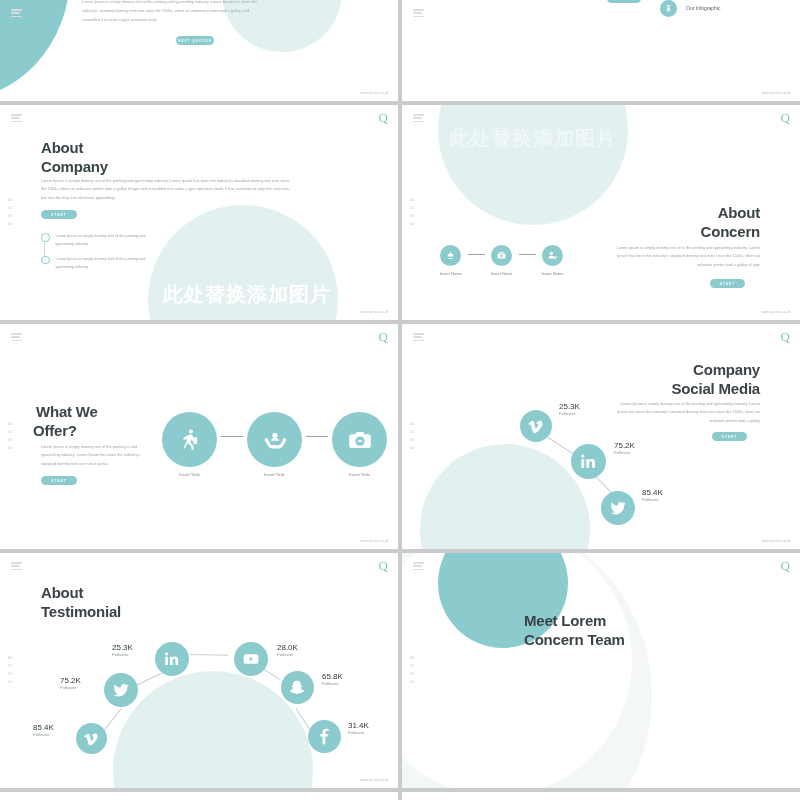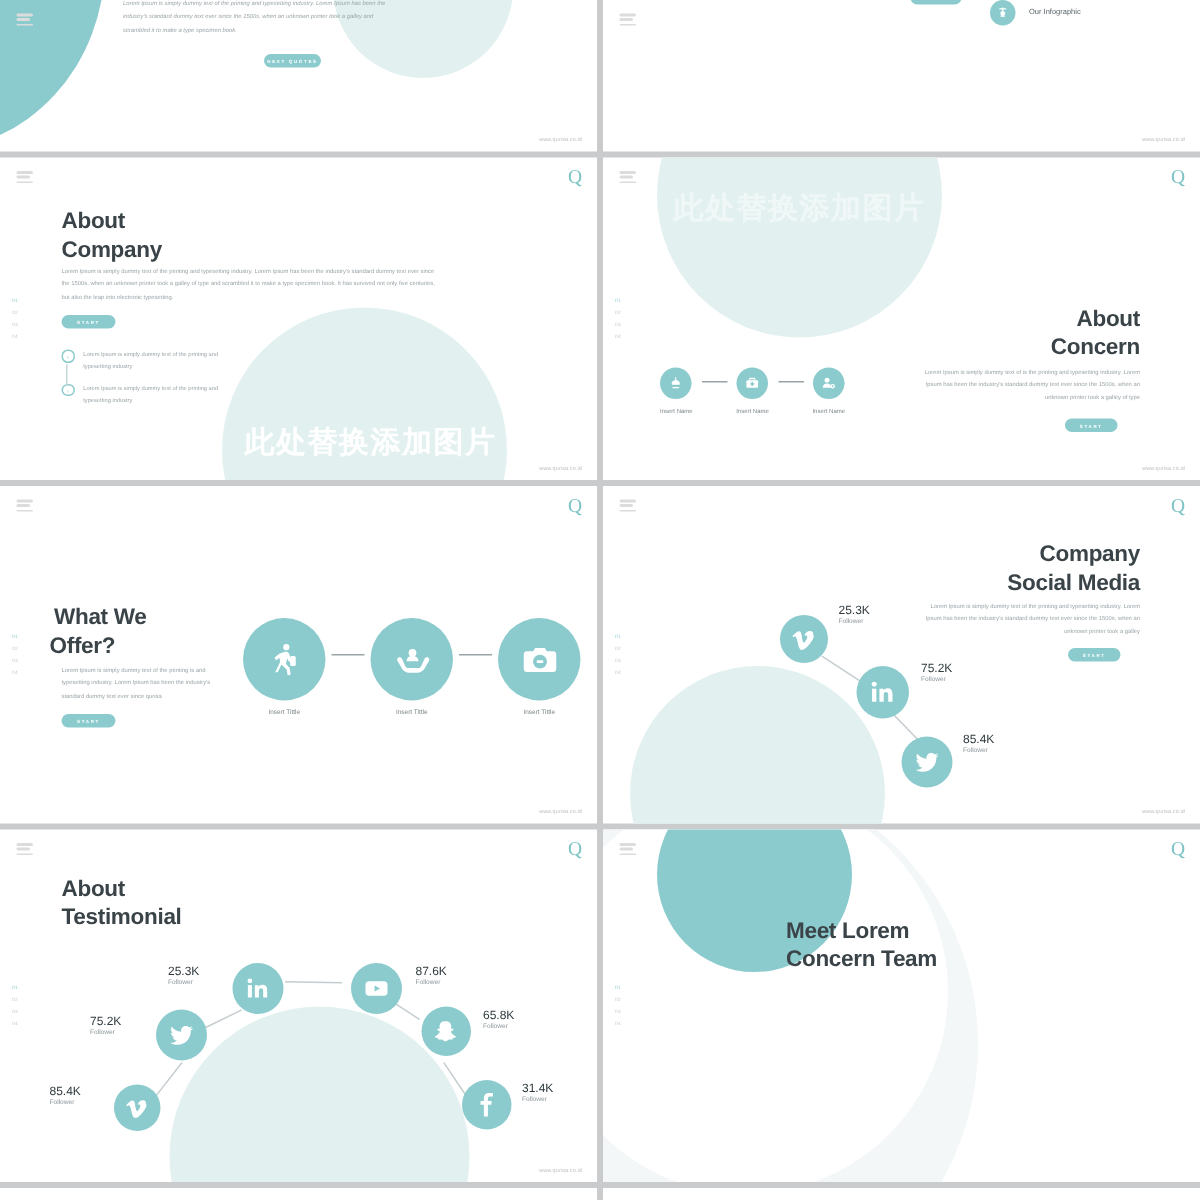--- a/index.html
+++ b/index.html
@@ -419,21 +419,21 @@
       <i>Follower</i>
     </div>
 
     <div class="sbadge" style="left:234px; top:89px; width:34px; height:34px;">
       <svg width="18" height="18" viewBox="0 0 24 24" fill="#fff">
         <rect x="2.2" y="5.6" width="19.6" height="12.8" rx="3.4"></rect>
         <path d="M10.2 9.4l5 2.6-5 2.6z" fill="#8ccbcd"></path>
       </svg>
     </div>
     <div class="snum" style="left:277px; top:90px;">
-      <b>87.6K</b>
+      <b>28.0K</b>
       <i>Follower</i>
     </div>
 
     <div class="sbadge" style="left:281px; top:118px; width:33px; height:33px;">
       <svg width="17" height="17" viewBox="0 0 24 24" fill="#fff">
         <path d="M12 2.6c2.9 0 4.7 2.1 4.7 5 0 .8-.1 1.6-.1 2 .3.2.8.2 1.2 0 .5-.2 1 .1 1.1.5.1.5-.2.9-.9 1.2-.8.4-1.5.6-1.5 1.1 0 .8 2.1 3.4 4.1 4 .5.2.6.6.4 1-.3.6-1.7 1-2.8 1.2-.2.4-.2 1-.5 1.2-.2.2-.7.1-1.3 0-.9-.1-1.9-.1-2.7.4-.8.5-1.4 1.2-2.5 1.2s-1.7-.7-2.5-1.2c-.8-.5-1.8-.5-2.7-.4-.6.1-1.1.2-1.3 0-.3-.2-.3-.8-.5-1.2-1.1-.2-2.5-.6-2.8-1.2-.2-.4-.1-.8.4-1 2-.6 4.1-3.2 4.1-4 0-.5-.7-.7-1.5-1.1-.7-.3-1-.7-.9-1.2.1-.4.6-.7 1.1-.5.4.2.9.2 1.2 0 0-.4-.1-1.2-.1-2 0-2.9 1.8-5 4.7-5z"></path>
       </svg>
     </div>
     <div class="snum" style="left:322px; top:119px;">
       <b>65.8K</b>

